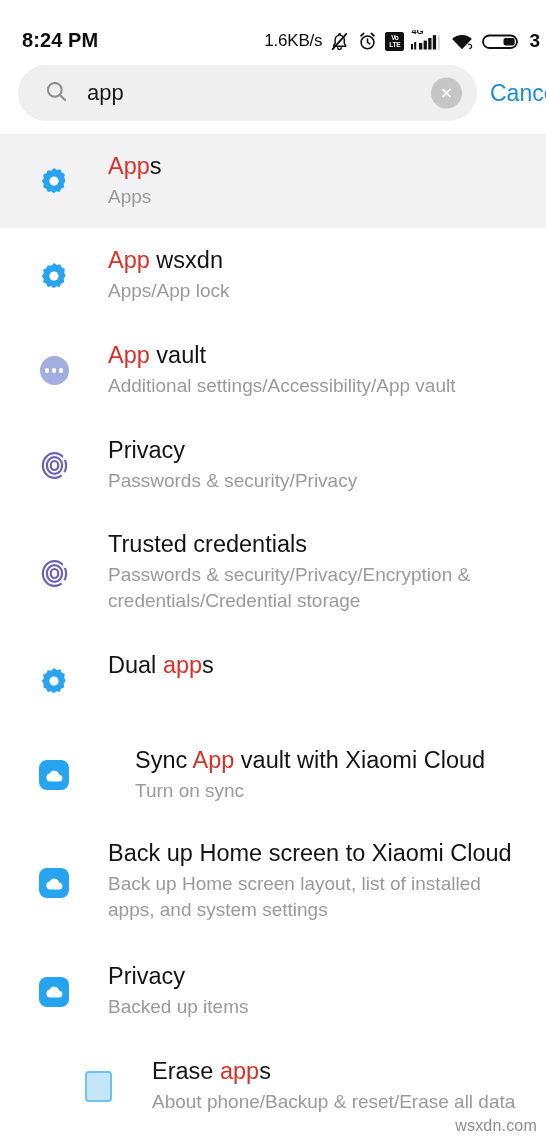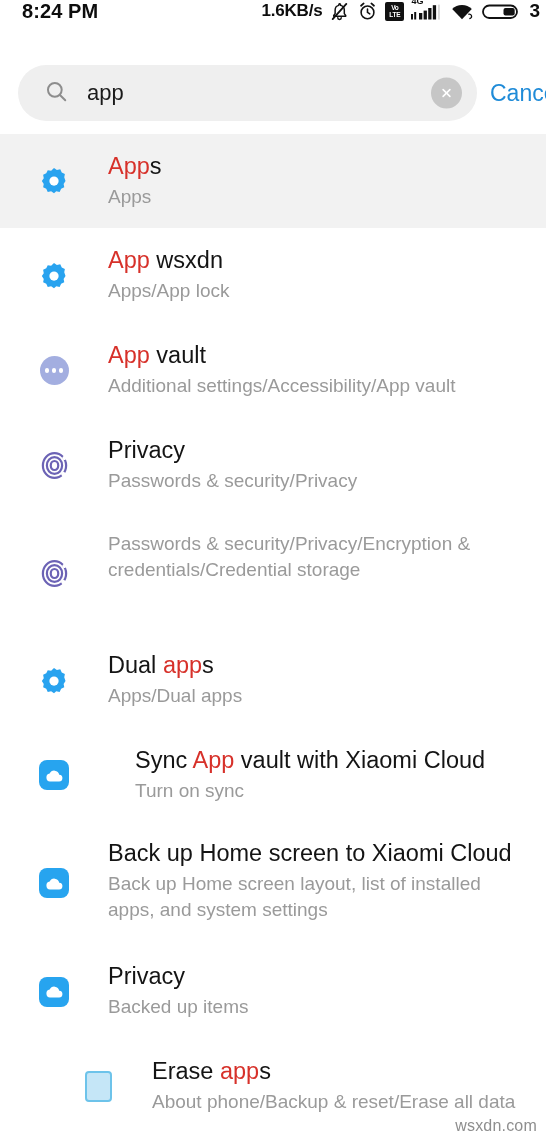--- a/index.html
+++ b/index.html
@@ -18,40 +18,40 @@
     height: 1140px;
     background: #ffffff;
     overflow: hidden;
   }
 
   
   .status-bar {
     position: relative;
     height: 52px;
     display: flex;
-    align-items: flex-start;
+    align-items: flex-end;
     justify-content: space-between;
     padding: 0 6px 0 22px;
   }
   .status-clock {
     font-size: 20px;
     font-weight: bold;
     color: #0d0d0d;
     letter-spacing: 0.1px;
   }
   .status-right {
     display: flex;
     align-items: center;
     gap: 7px;
     padding-right: 0;
     overflow: hidden;
   }
   .net-speed {
     font-size: 17px;
-    font-weight: bold;
+    font-weight: normal;
     color: #0d0d0d;
     letter-spacing: -0.2px;
   }
   .sicon { display: block; }
 
   .volte-badge {
     width: 19px; height: 19px;
     background: #111;
     border-radius: 2px;
     color: #fff;
@@ -362,35 +362,35 @@
       <div class="row-icon">
         <svg class="ic-finger" viewBox="0 0 24 24">
           <ellipse cx="12" cy="12" rx="9" ry="9.6" fill="none" stroke="#6c63b5" stroke-width="1.7"></ellipse>
           <ellipse cx="12" cy="12" rx="5.9" ry="6.5" fill="none" stroke="#6c63b5" stroke-width="1.7"></ellipse>
           <ellipse cx="12" cy="12" rx="2.9" ry="3.5" fill="none" stroke="#6c63b5" stroke-width="1.7"></ellipse>
           <path d="M18.8 18.6 22.6 22.6" stroke="#ffffff" stroke-width="3.2" stroke-linecap="round"></path>
           <path d="M19.6 6.2 22.4 3.4" stroke="#ffffff" stroke-width="3" stroke-linecap="round"></path>
         </svg>
       </div>
       <div class="row-text two-line">
+        <div class="row-title"><span>Trusted credentials</span><span class="hl"></span><span></span></div>
         <div class="row-sub">Passwords &amp; security/Privacy/Encryption &amp;
 credentials/Credential storage</div>
       </div>
     </div>
 
     <div class="result-row h-dual">
       <div class="row-icon">
         <svg class="ic-gear" viewBox="0 0 24 24">
           <path fill="#29a3ef" d="M12 1.6l2.3 1.5 2.7-.5 1.2 2.5 2.5 1.2-.5 2.7L21.2 12l-1.5 2.3.5 2.7-2.5 1.2-1.2 2.5-2.7-.5L12 21.7l-2.3-1.5-2.7.5-1.2-2.5-2.5-1.2.5-2.7L2.3 12l1.5-2.3-.5-2.7 2.5-1.2 1.2-2.5 2.7.5z"></path>
           <circle cx="12" cy="12" r="3.7" fill="#ffffff"></circle>
         </svg>
       </div>
       <div class="row-text">
         <div class="row-title"><span>Dual </span><span class="hl">app</span><span>s</span></div>
-        <div class="row-sub">Apps/Dual apps</div>
       </div>
     </div>
 
     <div class="result-row h-sync">
       <div class="row-icon">
         <span class="ic-cloud">
           <svg width="19" height="15" viewBox="0 0 24 18">
             <path fill="#ffffff" d="M6.3 16.5a5 5 0 0 1-.4-9.9 6.4 6.4 0 0 1 12.1 1.3 4.3 4.3 0 0 1-.6 8.6z"></path>
           </svg>
         </span>

